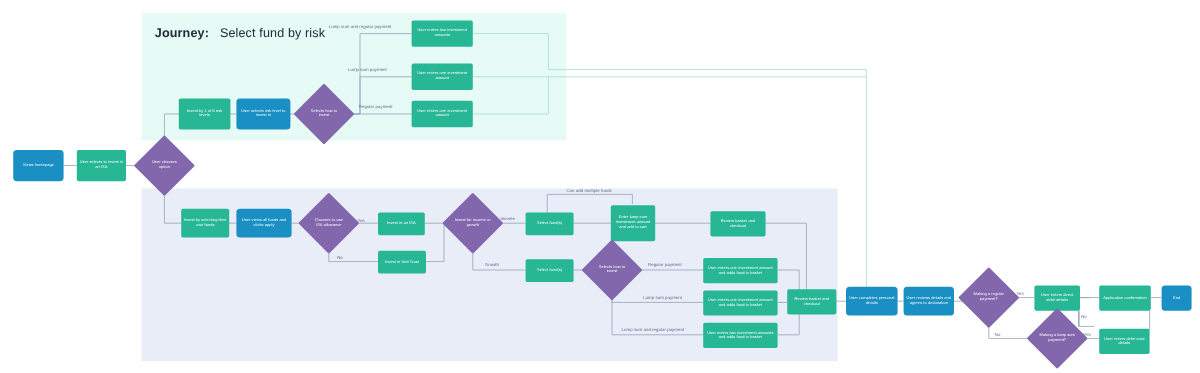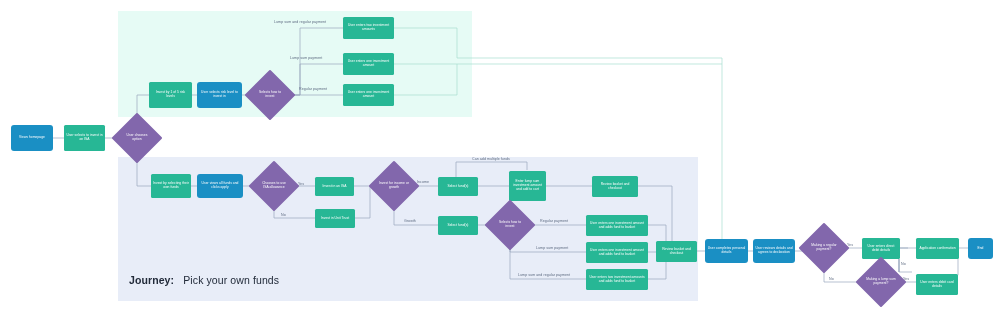--- a/index.html
+++ b/index.html
@@ -128,20 +128,25 @@
 
   <div class="node green" style="left:64px;top:125px;width:41px;height:26px;">
     <span>User selects to invest in an ISA</span>
   </div>
 
   <div class="node dia" style="left:119px;top:120px;width:36px;height:36px;">
     <span class="dia-shape"></span>
     <span class="dia-txt">User chooses option</span>
   </div>
 
+  <div class="panel-title" style="left:129px;top:22px;">
+    <b>Journey:</b>
+    <span>&nbsp;</span>
+    <span>Select fund by risk</span>
+  </div>
 
   <div class="node green" style="left:149px;top:82px;width:43px;height:26px;">
     <span>Invest by 1 of 5 risk levels</span>
   </div>
 
   <div class="node blue" style="left:197px;top:82px;width:45px;height:26px;">
     <span>User selects risk level to invest in</span>
   </div>
 
   <div class="node dia" style="left:252px;top:77px;width:36px;height:36px;">
@@ -164,25 +169,20 @@
   <div class="elabel" style="left:274px;top:20px;">
     <span>Lump sum and regular payment</span>
   </div>
   <div class="elabel" style="left:290px;top:56px;">
     <span>Lump sum payment</span>
   </div>
   <div class="elabel" style="left:299px;top:87px;">
     <span>Regular payment</span>
   </div>
 
-  <div class="panel-title" style="left:129px;top:274px;">
-    <b>Journey:</b>
-    <span>&nbsp;</span>
-    <span>Pick your own funds</span>
-  </div>
 
   <div class="node green" style="left:151px;top:174px;width:40px;height:24px;">
     <span>Invest by selecting their own funds</span>
   </div>
 
   <div class="node blue" style="left:197px;top:174px;width:46px;height:24px;">
     <span>User views all funds and clicks apply</span>
   </div>
 
   <div class="node dia" style="left:256px;top:168px;width:36px;height:36px;">

